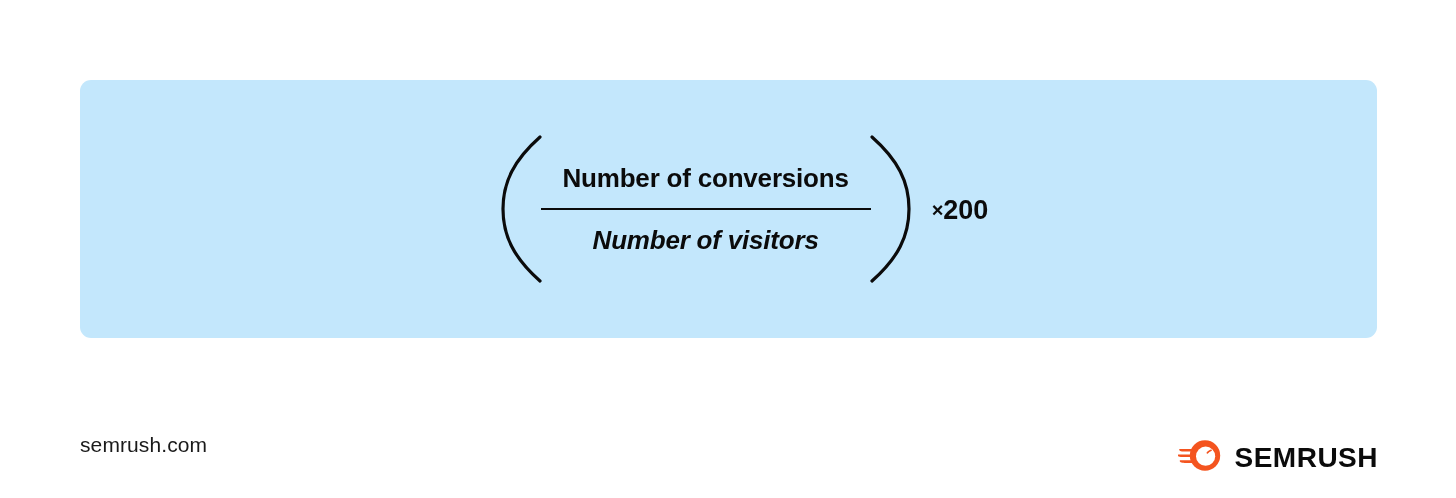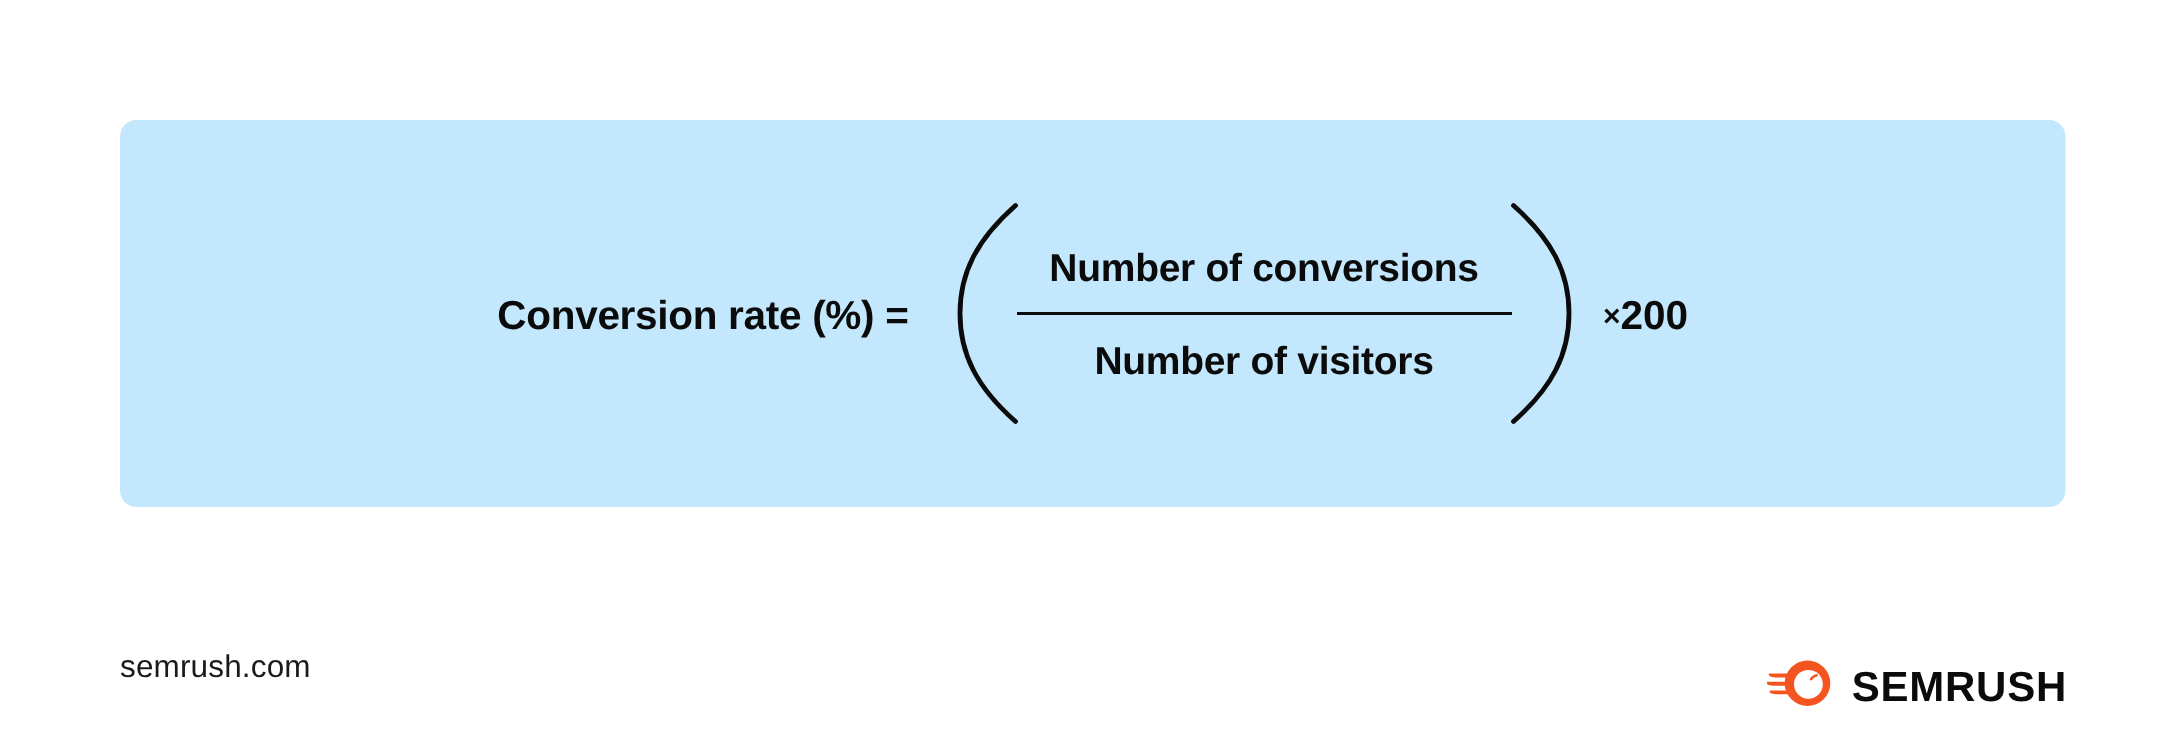--- a/index.html
+++ b/index.html
@@ -75,21 +75,21 @@
     font-size: 26px;
     font-weight: bold;
     color: #0b0b0b;
     letter-spacing: -0.2px;
     white-space: nowrap;
     line-height: 1;
     padding: 0 8px;
   }
 
   .frac-num { margin-bottom: 17px; }
-  .frac-den { margin-top: 17px; }
+  .frac-den { margin-top: 17px; font-style: italic; }
 
   .frac-bar {
     width: 330px;
     height: 2px;
     background: #0b0b0b;
   }
 
   .formula-rhs {
     font-size: 27px;
     font-weight: bold;
@@ -141,21 +141,20 @@
     position: relative;
     top: 1px;
   }
 </style>
 </head>
 <body>
 
 <div id="formula-panel">
   <div id="formula-row">
 
-    <div class="formula-lhs">Conversion rate (%) =</div>
 
     <div class="paren-group">
 
       <svg class="paren" viewBox="0 0 50 150" aria-hidden="true">
         <path d="M 43 3 C 17 26, 6 48, 6 75 C 6 102, 17 124, 43 147" fill="none" stroke="#0b0b0b" stroke-width="3.2" stroke-linecap="round"></path>
       </svg>
 
       <div class="fraction">
         <div class="frac-term frac-num">Number of conversions</div>
         <div class="frac-bar"></div>

